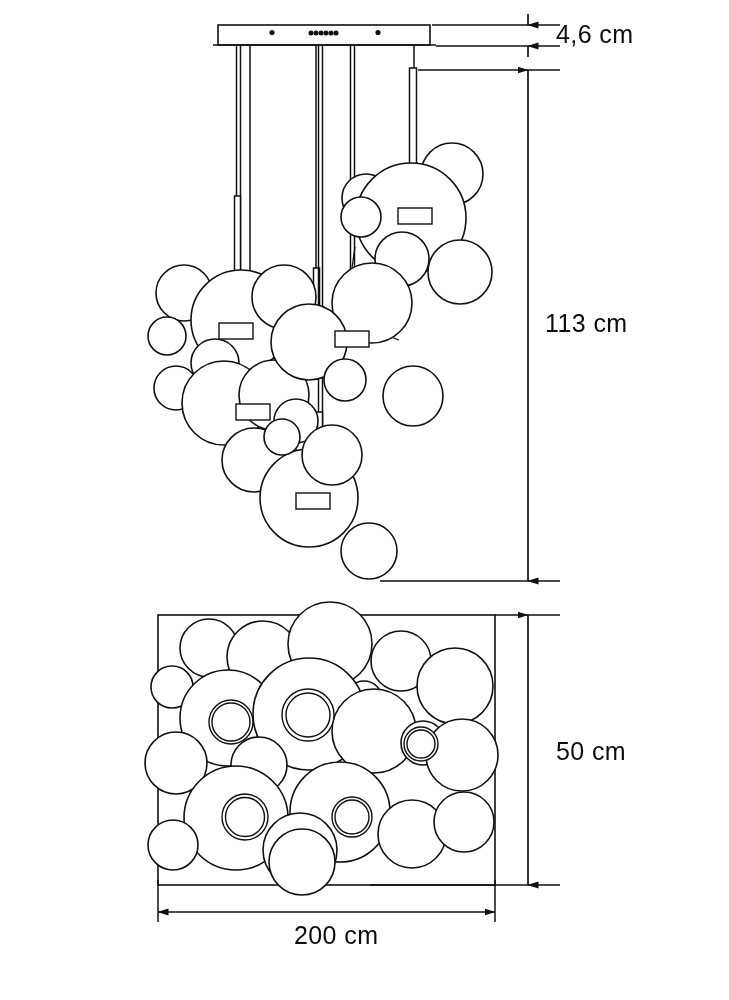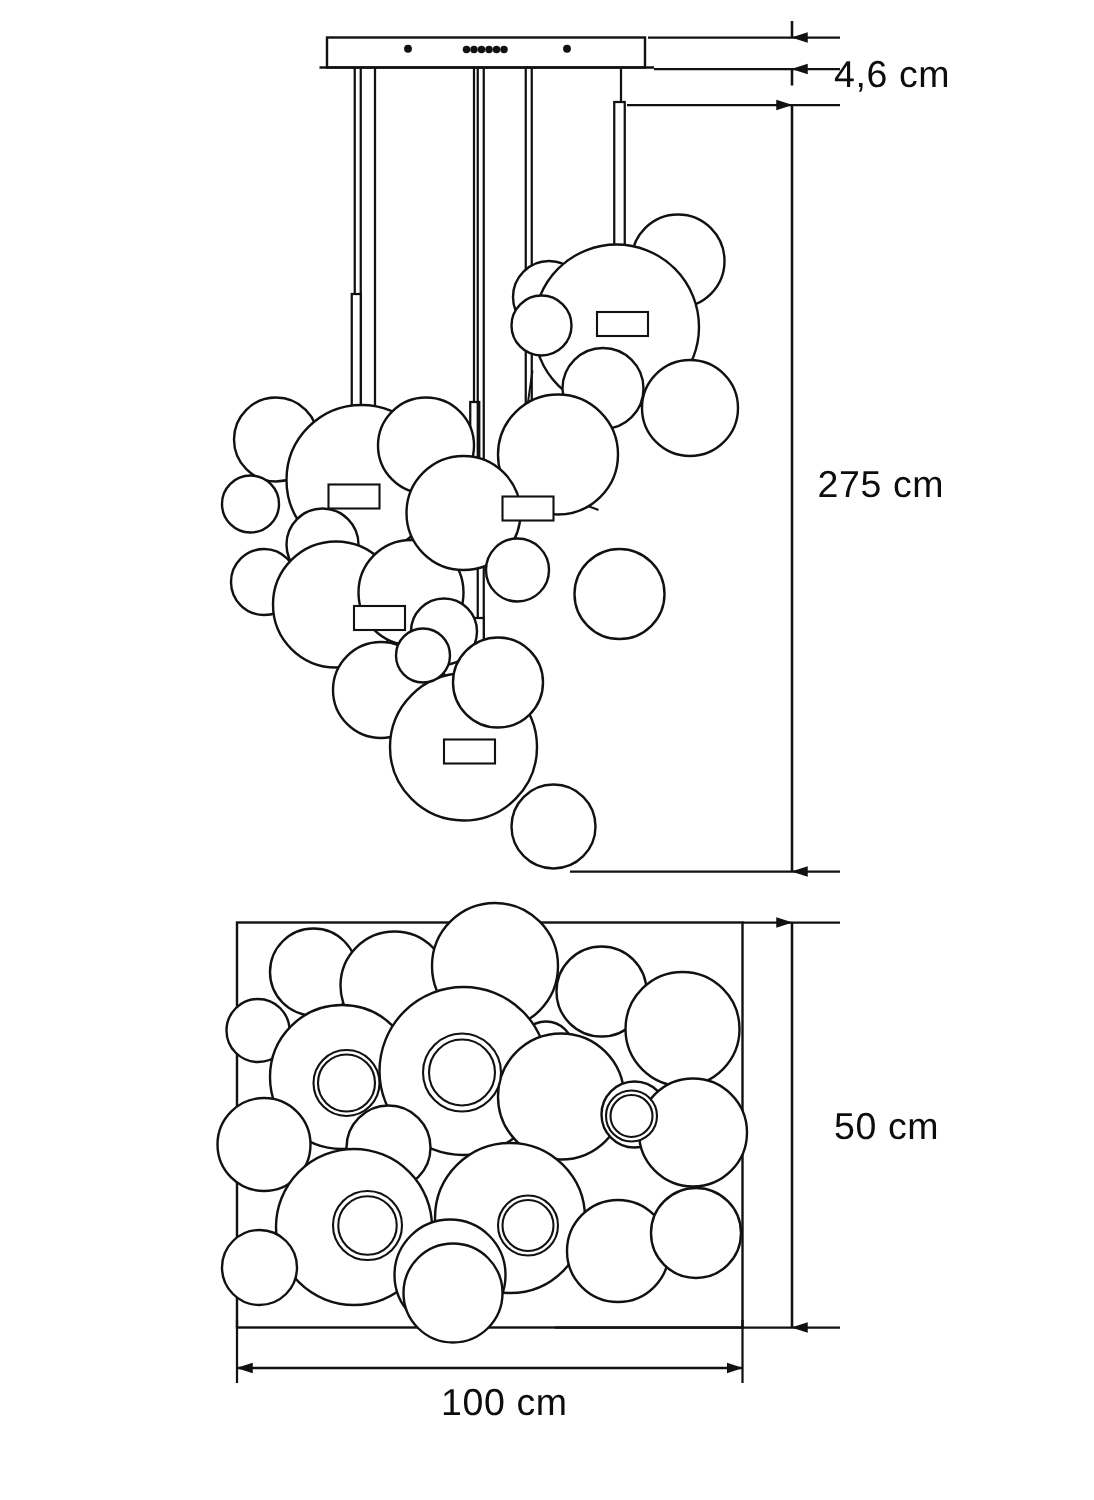--- a/index.html
+++ b/index.html
@@ -25,21 +25,21 @@
     height: 1000px;
   }
   .dim-label {
     position: absolute;
     color: #0d0d0d;
     font-family: "Liberation Sans", sans-serif;
     font-size: 25px;
     letter-spacing: 0.4px;
     white-space: nowrap;
   }
-  #label-height-canopy { left: 556px; top: 20px; margin-top: 16px; }
+  #label-height-canopy { left: 556px; top: 20px; }
   #label-height-total  { left: 545px; top: 309px; }
   #label-depth-plan    { left: 556px; top: 737px; }
   #label-width-plan    { left: 294px; top: 921px; }
 </style>
 </head>
 <body>
 
 <div id="sheet">
 
   <svg id="drawing" viewBox="0 0 729 1000">
@@ -221,19 +221,19 @@
 
     <g>
       <path class="extln" d="M158,880 L158,922"></path>
       <path class="extln" d="M495,880 L495,922"></path>
       <path class="dimln" d="M158,912 L495,912" marker-start="url(#arrL)" marker-end="url(#arrR)"></path>
     </g>
   </svg>
 
   <div class="dim-label" id="label-height-canopy">4,6 cm</div>
 
-  <div class="dim-label" id="label-height-total">275 cm</div>
+  <div class="dim-label" id="label-height-total">113 cm</div>
 
   <div class="dim-label" id="label-depth-plan">50 cm</div>
 
-  <div class="dim-label" id="label-width-plan">100 cm</div>
+  <div class="dim-label" id="label-width-plan">200 cm</div>
 
 </div>
 
 </body></html>

